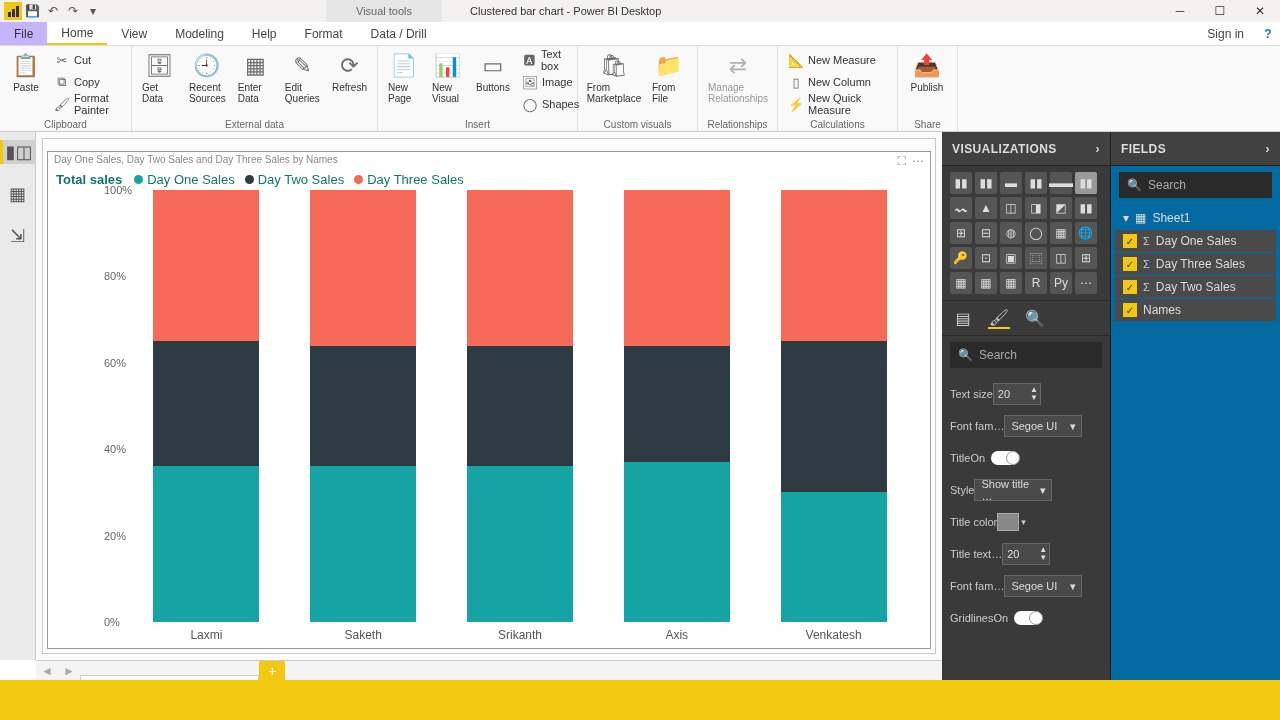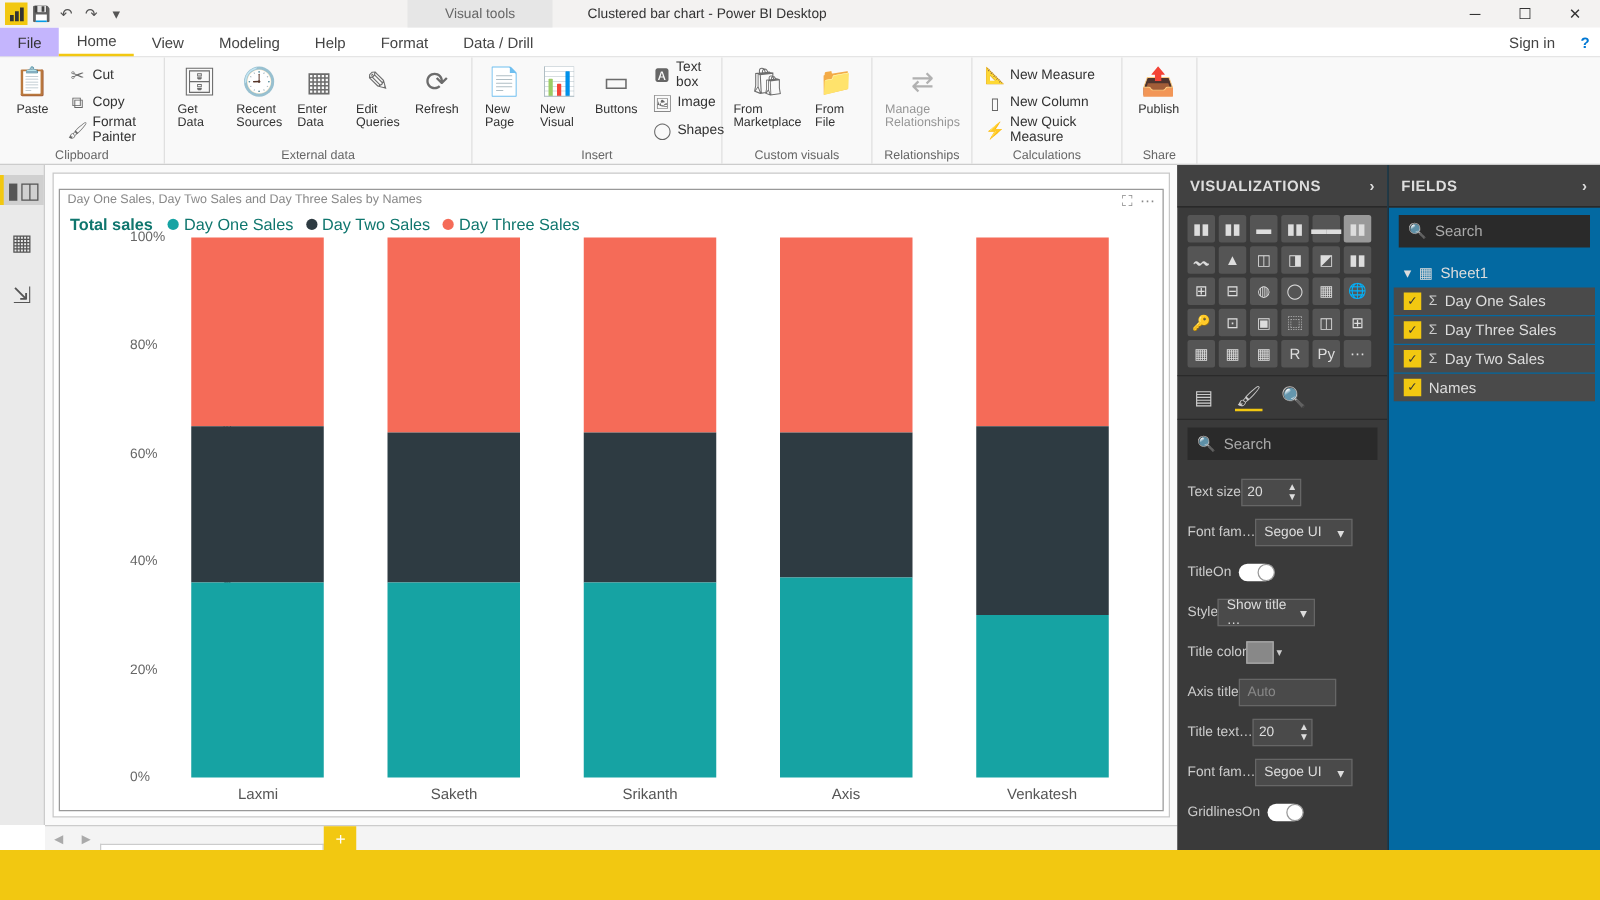--- a/index.html
+++ b/index.html
@@ -435,24 +435,20 @@
           </div>
         </div>
       <div class="prow">
           <span>Title color</span>
           <div style="display:flex;gap:2px">
             <div class="colorbox"></div>
             <span style="font-size:9px;align-self:center">▾</span>
           </div>
         </div>
       <div class="prow">
-          <span>Axis title</span>
-          <div class="ctrl" style="color:#888">Auto</div>
-        </div>
-      <div class="prow">
           <span>Title text…</span>
           <div class="spin">
             <span>20</span>
             <span style="position:absolute;right:2px;font-size:8px;line-height:8px;">▲<br>▼</span>
           </div>
         </div>
       <div class="prow">
           <span>Font fam…</span>
           <div class="ctrl">
             <span>Segoe UI</span>

